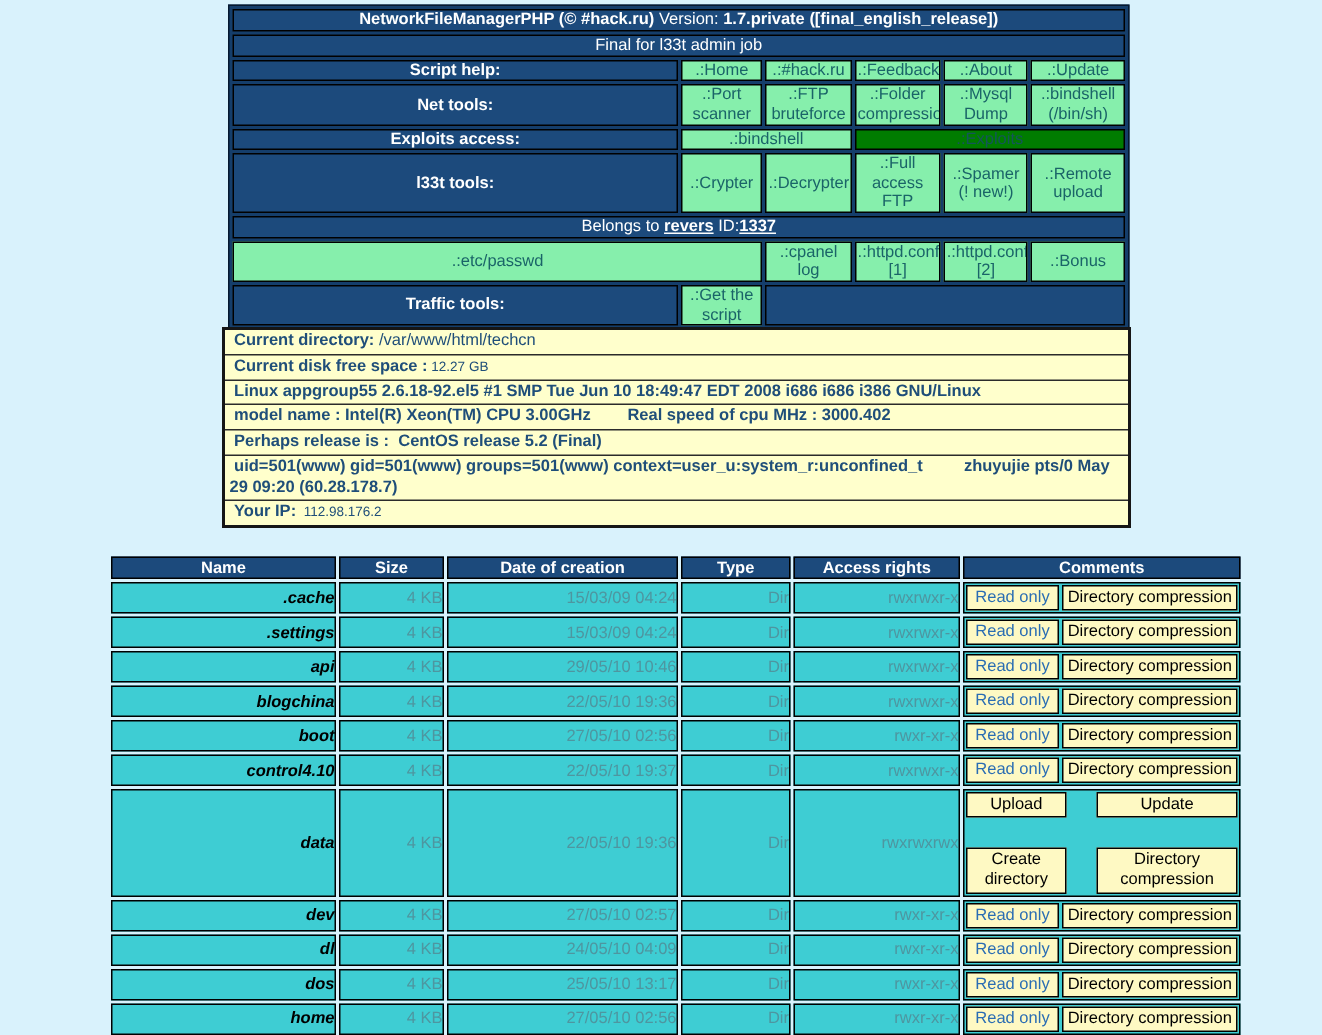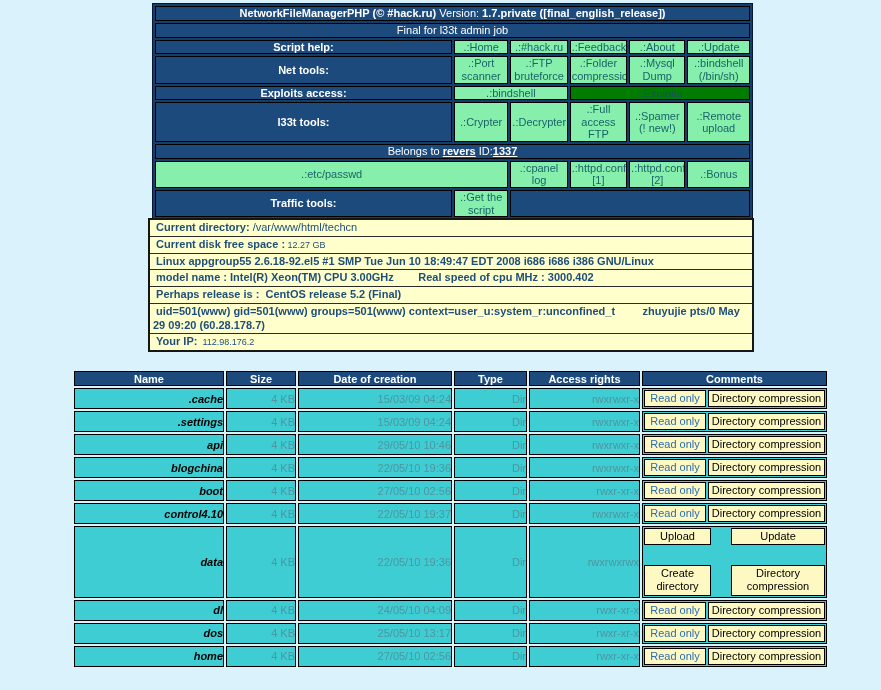--- a/index.html
+++ b/index.html
@@ -270,20 +270,33 @@
     <td class="fcomments">
           <div class="act-grid">
             <div class="act-btn ">Upload</div>
             <div class="act-btn ">Update</div>
             <div class="act-btn ">Create directory</div>
             <div class="act-btn ">Directory compression</div>
           </div>
         </td>
   </tr>
       <tr>
+    <td class="fname">dev</td>
+    <td class="fval">4 KB</td>
+    <td class="fval">27/05/10 02:57</td>
+    <td class="fval">Dir</td>
+    <td class="fval">rwxr-xr-x</td>
+    <td class="fcomments">
+          <div class="act-row">
+            <div class="act-btn readonly">Read only</div>
+            <div class="act-btn compress">Directory compression</div>
+          </div>
+        </td>
+  </tr>
+      <tr>
     <td class="fname">dl</td>
     <td class="fval">4 KB</td>
     <td class="fval">24/05/10 04:09</td>
     <td class="fval">Dir</td>
     <td class="fval">rwxr-xr-x</td>
     <td class="fcomments">
           <div class="act-row">
             <div class="act-btn readonly">Read only</div>
             <div class="act-btn compress">Directory compression</div>
           </div>

